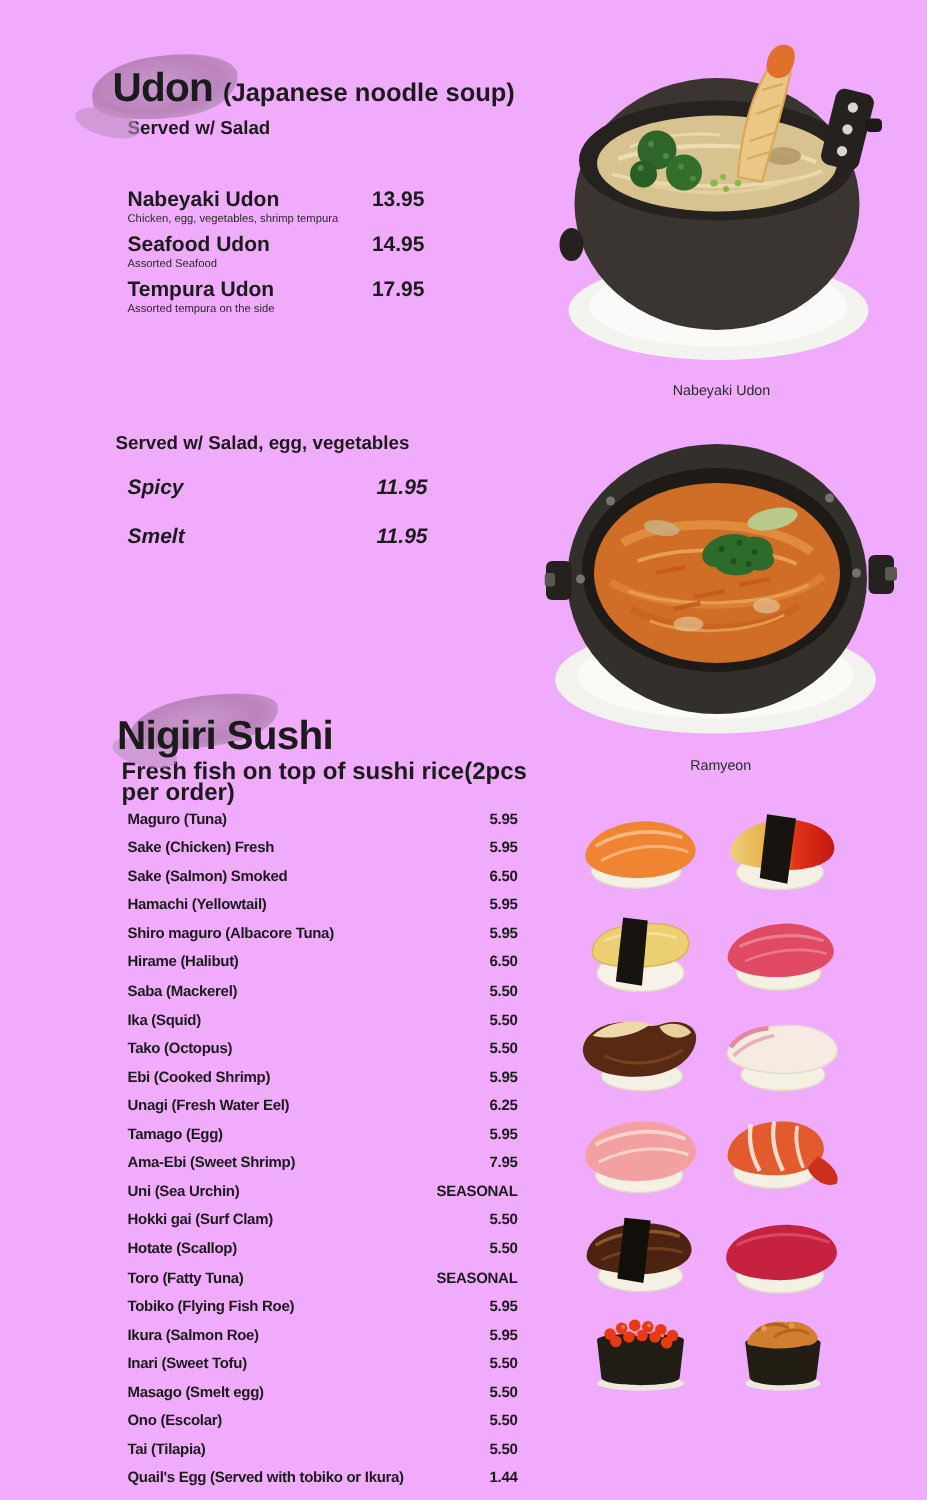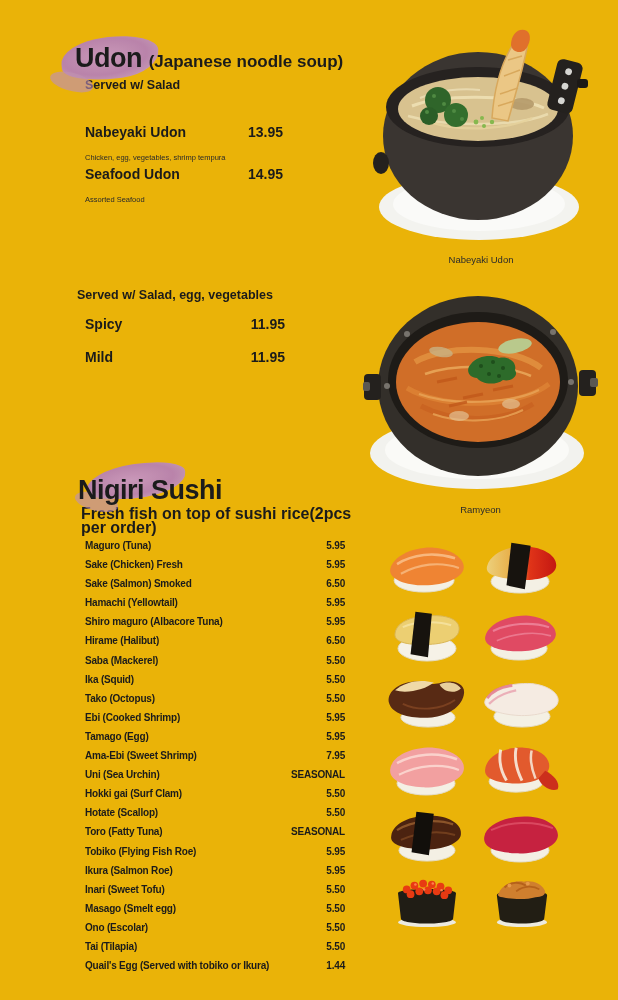--- a/index.html
+++ b/index.html
@@ -1,54 +1,54 @@
 <!DOCTYPE html>
 <html><head>
 <meta charset="utf-8">
 <style>
   * { margin:0; padding:0; box-sizing:border-box; }
   html,body { background:#ffffff; }
   .page {
     position:relative; width:618px; height:1000px; margin:0 auto;
-    background:#eab308; color:#1b1b1b;
+    background:#f0abfc; color:#1b1b1b;
     font-family:"Liberation Sans", sans-serif; overflow:hidden;
   }
   .sec { position:absolute; }
   .title-wrap { position:relative; }
   .brush {
     position:absolute; z-index:0; opacity:.92;
     background:radial-gradient(ellipse at 45% 45%, #c796c8 0%, #b680b8 55%, #cda7ce 100%);
   }
   .brush::after {
     content:""; position:absolute; left:-14px; bottom:-7px; width:44px; height:18px;
     background:#bd8dbe; opacity:.65; border-radius:55% 60% 50% 60%;
     transform:rotate(20deg);
   }
   .title { position:relative; z-index:1; white-space:nowrap; font-weight:bold; line-height:32px; }
   .title .big { font-size:27px; letter-spacing:-0.5px; }
   .title .suffix { font-size:17px; }
   .subtitle { font-weight:bold; }
   .mi-row { display:flex; justify-content:space-between; font-weight:bold; white-space:nowrap; }
-  .mi-desc { color:#2a2a2a;margin-top:12px; }
+  .mi-desc { color:#2a2a2a; }
 
   
   #udon { left:75px; top:42px; width:215px; }
   #udon .brush { left:-14px; top:-5px; width:98px; height:42px; border-radius:48% 52% 42% 58% / 55% 45% 60% 40%; transform:rotate(-7deg); }
   #udon .subtitle { font-size:12.5px; margin:0 0 0 10px; line-height:15px; }
   #udon .items { margin:31px 0 0 10px; width:198px; }
   #udon .menu-item { margin-bottom:4px; }
   #udon .mi-row { font-size:14px; line-height:17px; }
   #udon .mi-desc { font-size:7.5px; line-height:9px; }
 
   
   #ramyeon { left:75px; top:288px; width:218px; }
   #ramyeon .brush { left:-10px; top:-8px; width:102px; height:38px; border-radius:52% 48% 45% 55% / 58% 42% 55% 45%; transform:rotate(-9deg); }
   #ramyeon .subtitle { font-size:12.5px; margin:0 0 0 2px; line-height:15px; }
   #ramyeon .items { margin:13px 0 0 10px; width:200px; }
-  #ramyeon .menu-item { margin-bottom:16px; }
+  #ramyeon .menu-item { margin-bottom:16px;font-style:italic; }
   #ramyeon .mi-row { font-size:14px; line-height:17px; }
 
   
   #nigiri { left:78px; top:474px; width:285px; }
   #nigiri .brush { left:8px; top:-10px; width:100px; height:34px; border-radius:50% 50% 44% 56% / 60% 40% 58% 42%; transform:rotate(-8deg); }
   #nigiri .subtitle { font-size:16px; margin:0 0 0 3px; line-height:14px; }
   #nigiri .items { margin:1px 0 0 7px; width:260px; }
   #nigiri .mi-row { font-size:10px; line-height:19.1px; letter-spacing:-0.2px; }
 
   
@@ -87,38 +87,45 @@
         </div>
 
         <div class="menu-item">
           <div class="mi-row">
             <span class="mi-name">Seafood Udon</span>
             <span class="mi-price">14.95</span>
           </div>
           <div class="mi-desc">Assorted Seafood</div>
         </div>
 
+        <div class="menu-item">
+          <div class="mi-row">
+            <span class="mi-name">Tempura Udon</span>
+            <span class="mi-price">17.95</span>
+          </div>
+          <div class="mi-desc">Assorted tempura on the side</div>
+        </div>
       </div>
   </section>
 
   <section class="sec" id="ramyeon">
     <div class="subtitle">Served w/ Salad, egg, vegetables</div>
     <div class="items">
 
         <div class="menu-item">
           <div class="mi-row">
             <span class="mi-name">Spicy</span>
             <span class="mi-price">11.95</span>
           </div>
 
         </div>
 
         <div class="menu-item">
           <div class="mi-row">
-            <span class="mi-name">Mild</span>
+            <span class="mi-name">Smelt</span>
             <span class="mi-price">11.95</span>
           </div>
 
         </div>
       </div>
   </section>
 
   <section class="sec" id="nigiri">
     <div class="title-wrap">
       <div class="brush"></div>
@@ -190,20 +197,26 @@
           </div>
         </div>
 
         <div class="menu-item">
           <div class="mi-row">
             <span class="mi-name">Ebi (Cooked Shrimp)</span>
             <span class="mi-price">5.95</span>
           </div>
         </div>
 
+        <div class="menu-item">
+          <div class="mi-row">
+            <span class="mi-name">Unagi (Fresh Water Eel)</span>
+            <span class="mi-price">6.25</span>
+          </div>
+        </div>
 
         <div class="menu-item">
           <div class="mi-row">
             <span class="mi-name">Tamago (Egg)</span>
             <span class="mi-price">5.95</span>
           </div>
         </div>
 
         <div class="menu-item">
           <div class="mi-row">

